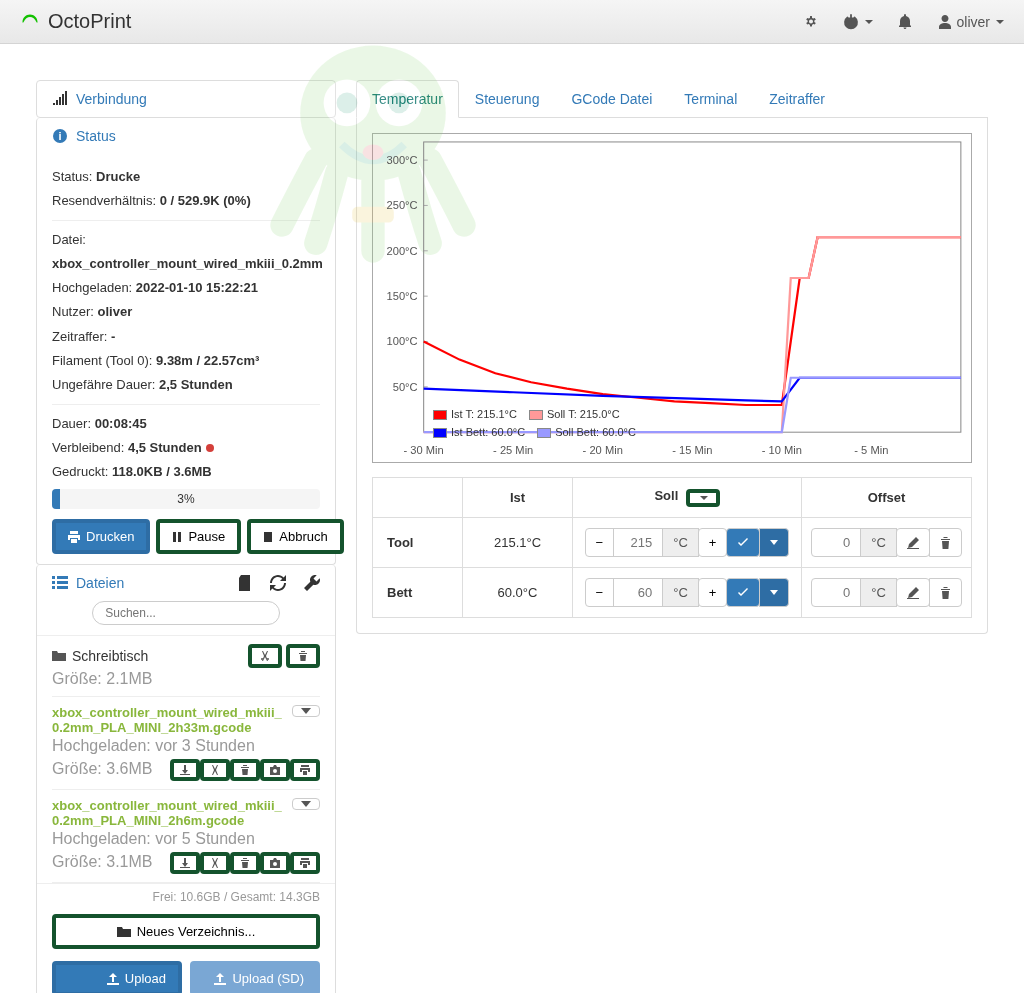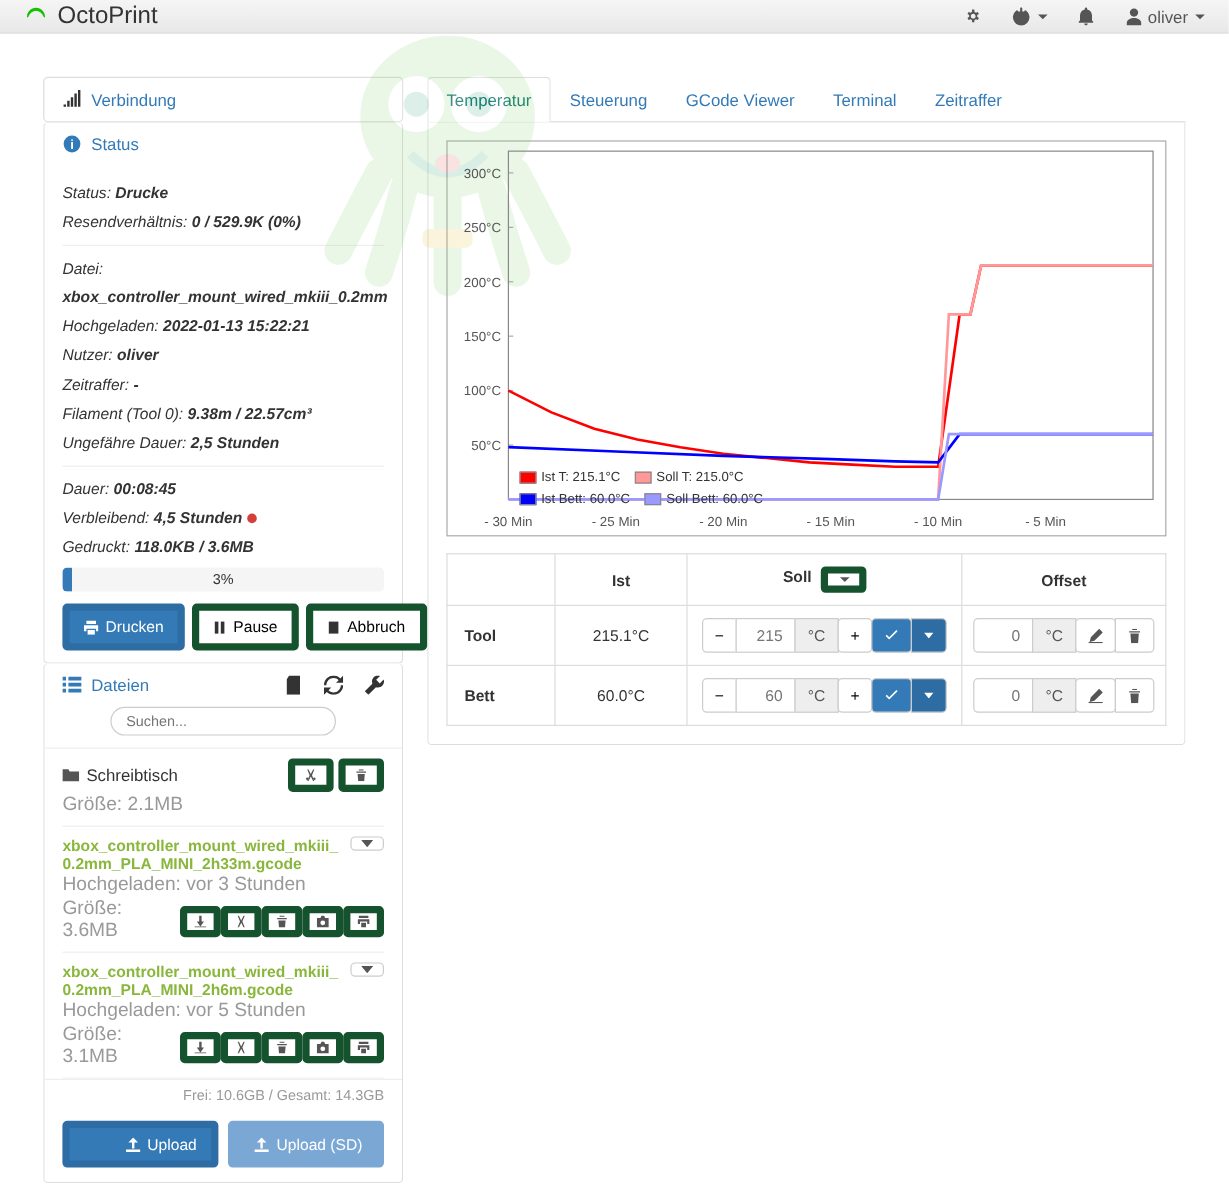--- a/index.html
+++ b/index.html
@@ -1,37 +1,37 @@
 <!DOCTYPE html>
 <html><head>
 <meta charset="utf-8">
 <style>
 * { box-sizing: border-box; margin: 0; padding: 0; }
 body { font-family: "Helvetica Neue", Helvetica, Arial, sans-serif; font-size: 14px; color: #333; background: #fff; width: 1024px; }
-.navbar { background: linear-gradient(#f5f5f5,#e8e8e8); border-bottom: 1px solid #d4d4d4; height: 28px; display: flex; align-items: center; padding: 0 20px; }
+.navbar { background: linear-gradient(#f5f5f5,#e8e8e8); border-bottom: 1px solid #d4d4d4; height: 44px; display: flex; align-items: center; padding: 0 20px; }
 .brand { font-size: 20px; color: #333; display: flex; align-items: center; gap: 8px; }
 .brand-logo { width: 20px; height: 20px; }
 .nav-right { margin-left: auto; display: flex; align-items: center; gap: 24px; color: #555; }
 .nav-icon { cursor: pointer; display:flex; align-items:center; gap:4px; }
 .caret { display:inline-block; width:0; height:0; border-left:4px solid transparent; border-right:4px solid transparent; border-top:4px solid #555; vertical-align:middle; margin-left:2px;}
 .container { display: flex; padding: 36px; gap: 20px; align-items: flex-start; }
 .sidebar { width: 300px; display: flex; flex-direction: column; gap: 0; }
 .panel { border: 1px solid #ddd; border-radius: 4px; margin-bottom: 0; }
 .panel + .panel { border-top: none; }
 .panel-head { padding: 10px 15px; display: flex; align-items: center; gap: 8px; }
 .panel-head a { color: #337ab7; text-decoration: none; }
 .panel-body { padding: 10px 15px; font-size: 13px; line-height: 1.7; }
-.panel-body p { margin: 2px 0; font-style: italic; }
+.panel-body p { margin: 2px 0; }
 .panel-body strong { font-weight: bold; }
 .divider { border-top: 1px solid #eee; margin: 8px 0; }
 .progress-outer { background: #f5f5f5; border-radius: 4px; height: 20px; position: relative; margin-top: 6px; text-align:center; font-size:12px; line-height:20px; overflow:hidden;}
 .progress-inner { position:absolute; left:0; top:0; bottom:0; background:#337ab7; }
 .progress-outer span{position:relative;}
 .btn-row { display: flex; gap: 6px; margin-top: 10px; }
-.btn { border: 6px solid #14532d; background: #fff; padding: 6px 12px; border-radius: 4px; font-size: 13px; cursor: pointer; display: inline-flex; align-items: center; gap: 6px; }
+.btn { border: 4px solid #14532d; background: #fff; padding: 6px 12px; border-radius: 4px; font-size: 13px; cursor: pointer; display: inline-flex; align-items: center; gap: 6px; }
 .btn-primary { background: #337ab7; border-color: #2e6da4; color: #fff; }
 .btn-sm { padding: 3px 8px; font-size: 12px; }
 .files-head { display: flex; align-items: center; padding: 10px 15px; }
 .files-head a { color: #337ab7; text-decoration: none; text-align: right; }
 .files-icons { margin-left: auto; display: flex; gap: 18px; color: #333; cursor:pointer; }
 .search-box { text-align: center; padding: 0 15px 10px; }
 .search-box input { width: 70%; border: 1px solid #ccc; border-radius: 14px; padding: 4px 12px; font-size: 12px; }
 .file-list { max-height: 310px; overflow-y: scroll; padding: 0 15px; border-top:1px solid #eee; border-bottom:1px solid #eee;}
 .file-entry { padding: 8px 0; border-bottom: 1px solid #eee; }
 .file-title { color: #89b73c; font-weight: bold; font-size: 13px; word-break: break-all; display:flex; align-items:flex-start;}
@@ -133,21 +133,21 @@
             <text x="8" y="12" text-anchor="middle" fill="#fff" font-size="11" font-weight="bold">i</text>
           </svg>
         <a href="#">Status</a>
       </div>
       <div class="panel-body">
         <p><span>Status:</span> <strong>Drucke</strong></p>
         <p><span>Resendverhältnis:</span> <strong>0 / 529.9K (0%)</strong></p>
         <div class="divider"></div>
         <p>Datei:</p>
         <p><strong>xbox_controller_mount_wired_mkiii_0.2mm</strong></p>
-        <p><span>Hochgeladen:</span> <strong>2022-01-13 15:22:21</strong></p>
+        <p><span>Hochgeladen:</span> <strong>2022-01-10 15:22:21</strong></p>
         <p><span>Nutzer:</span> <strong>oliver</strong></p>
         <p><span>Zeitraffer:</span> <strong>-</strong></p>
         <p><span>Filament (Tool 0):</span> <strong>9.38m / 22.57cm³</strong></p>
         <p><span>Ungefähre Dauer:</span> <strong>2,5 Stunden</strong></p>
         <div class="divider"></div>
         <p><span>Dauer:</span> <strong>00:08:45</strong></p>
         <p><span>Verbleibend:</span> <strong>4,5 Stunden</strong><span class="red-dot"></span></p>
         <p><span>Gedruckt:</span> <strong>118.0KB / 3.6MB</strong></p>
         <div class="progress-outer">
           <div class="progress-inner" style="width:3%"></div>
@@ -305,20 +305,26 @@
                     <svg width="10" height="10">
                       <path fill="#555" d="M1 0h8v2H1zM0 3h10v4H8V5H2v2H0zM3 6h4v4H3z"></path>
                     </svg>
                   </button>
   </div>
               </div>
             </div>
           </div>
       </div>
       <div class="storage-line">Frei: 10.6GB / Gesamt: 14.3GB</div>
+      <button class="btn wide-btn">
+          <svg width="14" height="12">
+            <path fill="#333" d="M0 1h5l1 2h8v8H0z"></path>
+          </svg>
+          <span>Neues Verzeichnis...</span>
+        </button>
       <div class="upload-row">
         <button class="btn btn-primary">
             <svg width="12" height="12">
               <path fill="#fff" d="M6 0l4 4H7v5H5V4H2zM0 10h12v2H0z"></path>
             </svg>
             <span>Upload</span>
           </button>
         <button class="btn btn-light-primary">
             <svg width="12" height="12">
               <path fill="#fff" d="M6 0l4 4H7v5H5V4H2zM0 10h12v2H0z"></path>
@@ -326,21 +332,21 @@
             <span>Upload (SD)</span>
           </button>
       </div>
     </div>
   </div>
 
   <div class="main">
     <div class="tabs">
       <div class="tab active">Temperatur</div>
       <div class="tab">Steuerung</div>
-      <div class="tab">GCode Viewer</div>
+      <div class="tab">GCode Datei</div>
       <div class="tab">Terminal</div>
       <div class="tab">Zeitraffer</div>
     </div>
     <div class="tab-body">
       <div class="chart">
         <svg class="octo-bg" width="260" height="260" viewBox="0 0 100 100">
           <ellipse cx="50" cy="42" rx="28" ry="26" fill="#8fd67a"></ellipse>
           <circle cx="40" cy="38" r="9" fill="#fff"></circle>
             <circle cx="60" cy="38" r="9" fill="#fff"></circle>
           <circle cx="40" cy="38" r="4" fill="#4a8"></circle>

